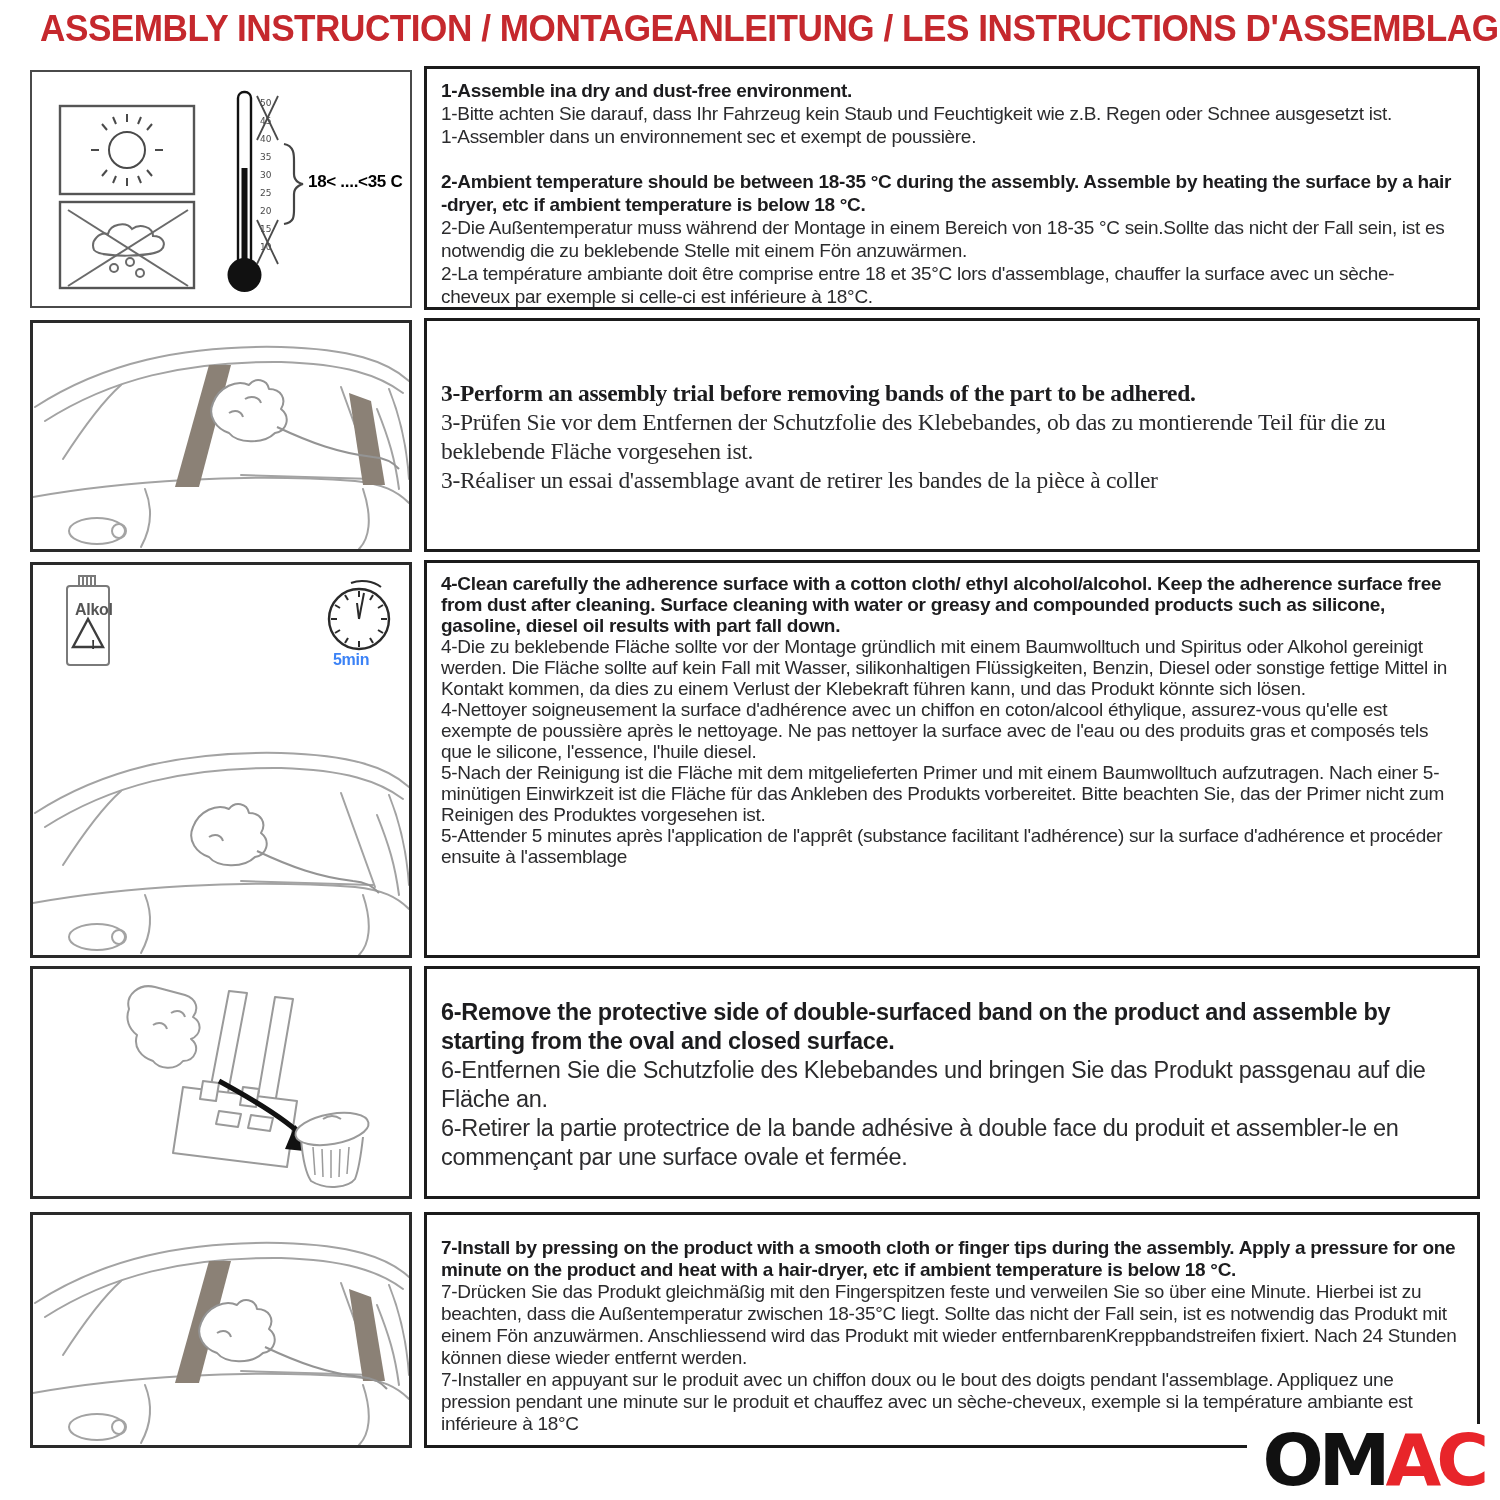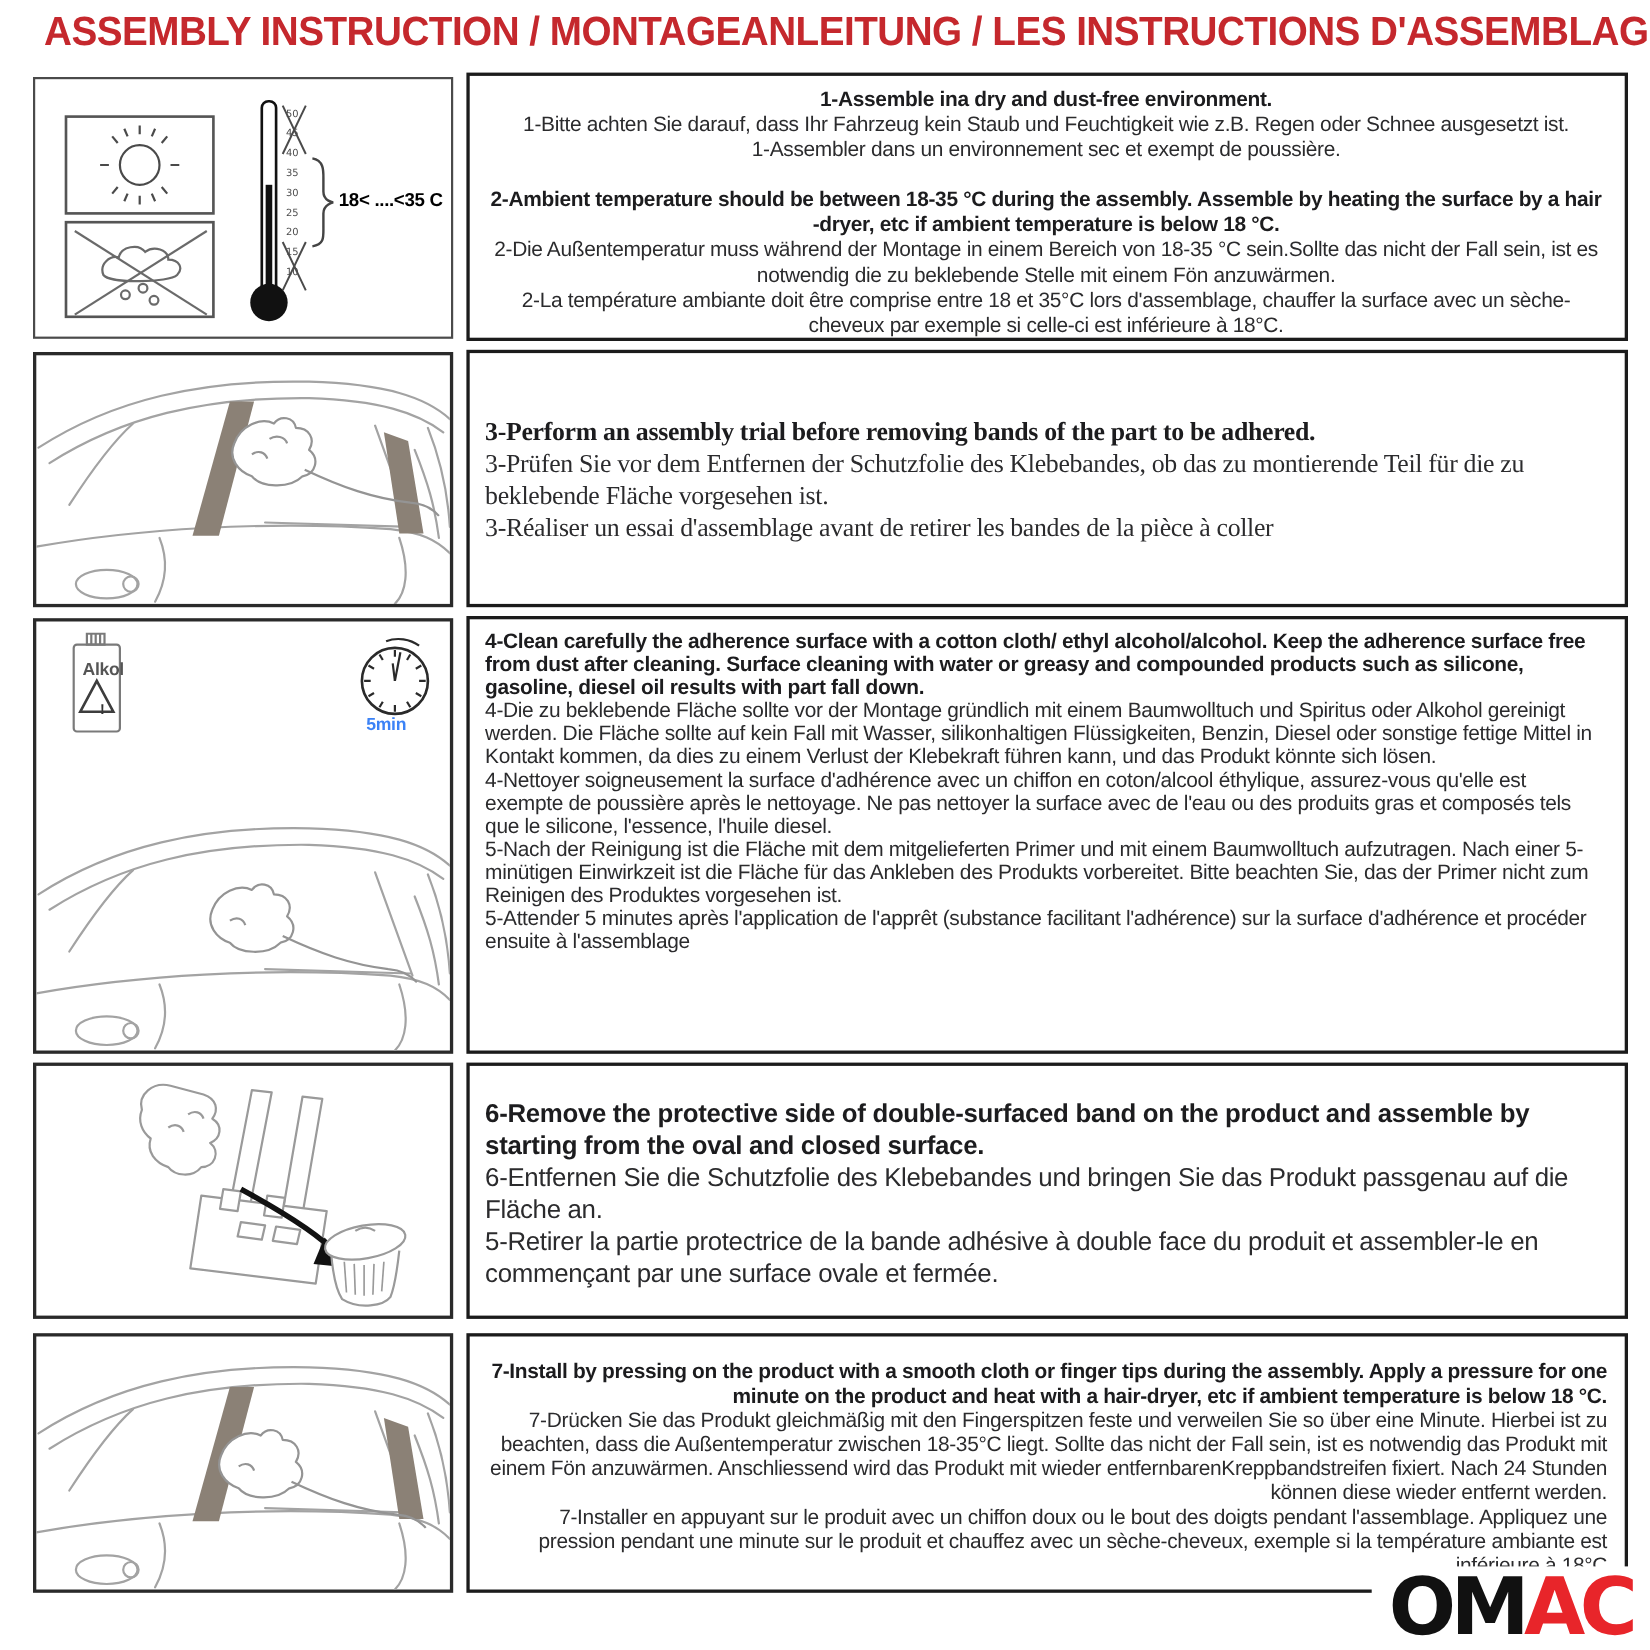--- a/index.html
+++ b/index.html
@@ -10,21 +10,21 @@
          transform:scaleX(0.95);transform-origin:left center;}
   .row{position:absolute;left:0;width:1500px;}
   .illus{position:absolute;left:30px;width:382px;border:3px solid #2a2a2a;
          background:#fff;box-sizing:border-box;}
   .textbox{position:absolute;left:424px;width:1056px;border:3px solid #1b1b1b;
            background:#fff;box-sizing:border-box;padding:10px 16px 6px 14px;}
   .textbox.center{display:flex;flex-direction:column;justify-content:center;}
   .para{margin:0;letter-spacing:-0.3px;color:#2b2b2d;}
   .para.bold{font-weight:700;color:#1c1c1e;}
   .size-s .para{font-size:19px;}
-  .r1 .para{line-height:23px;text-align:center;}
+  .r1 .para{line-height:23px;}
   .r3 .para{line-height:21px;}
   .r5 .para{line-height:22px;}
   .size-l .para{font-size:23.5px;line-height:29px;}
   .r1 .gap{margin-top:22px;}
   .r3 .gap{margin-top:18px;}
   svg{display:block;}
   .ill-label{position:absolute;font-weight:700;color:#000000;letter-spacing:-0.3px;}
   .thermo-label{left:276px;top:100px;font-size:17px;white-space:nowrap;}
   .bottle-label{left:42px;top:36px;font-size:16px;color:#555;}
   .warn-mark{left:58px;top:72px;font-size:13px;color:#333;}
@@ -250,21 +250,21 @@
             <line x1="298" y1="181" x2="298" y2="209"></line>
               <line x1="307" y1="180" x2="306" y2="208"></line>
             <line x1="316" y1="178" x2="314" y2="205"></line>
           </g>
         </g>
       </svg>
     </div>
     <div class="textbox size-l center">
       <p class="para bold">6-Remove the protective side of double-surfaced band on the product and assemble by starting from the oval and closed surface.</p>
       <p class="para">6-Entfernen Sie die Schutzfolie des Klebebandes und bringen Sie das Produkt passgenau auf die Fläche an.</p>
-      <p class="para">5-Retirer la partie protectrice de la bande adhésive à double face du produit et assembler-le en commençant par une surface ovale et fermée.</p>
+      <p class="para">6-Retirer la partie protectrice de la bande adhésive à double face du produit et assembler-le en commençant par une surface ovale et fermée.</p>
     </div>
   </div>
 
   <div class="row r5">
     <div class="illus">
       <div class="car-wrap">
         <svg width="376" height="218" viewBox="0 0 376 218">
           <g stroke="#a3a3a3" stroke-width="2" fill="none" stroke-linecap="round">
             <path d="M2,76 C70,32 150,14 248,16 C318,18 354,30 376,50"></path>
             <path d="M12,90 C78,48 152,30 248,31 C312,33 346,44 370,62"></path>
@@ -282,21 +282,21 @@
           <path d="M176,34 L198,34 L166,156 L142,156 Z" fill="#8b8176"></path>
           <path d="M316,62 L338,70 L352,154 L330,154 Z" fill="#8b8176"></path>
           <g stroke="#949494" stroke-width="2" fill="#ffffff" stroke-linejoin="round">
             <path d="M168,96 C174,80 192,72 204,78 C210,70 222,72 224,82 C236,82 242,92 236,102 C246,110 242,124 230,126 C218,138 192,136 184,126 C172,122 162,110 168,96 Z"></path>
             <path d="M184,106 C190,102 196,104 198,110" fill="none"></path>
             <path d="M232,120 C266,136 294,146 328,150 C340,151 348,155 354,162" fill="none"></path>
           </g>
         </svg>
       </div>
     </div>
-    <div class="textbox size-s" style="padding-top:22px;text-align:right;">
+    <div class="textbox size-s" style="padding-top:22px;">
       <p class="para bold">7-Install by pressing on the product with a smooth cloth or finger tips during the assembly. Apply a pressure for one minute on the product and heat with a hair-dryer, etc if ambient temperature is below 18 °C.</p>
       <p class="para">7-Drücken Sie das Produkt gleichmäßig mit den Fingerspitzen feste und verweilen Sie so über eine Minute. Hierbei ist zu beachten, dass die Außentemperatur zwischen 18-35°C liegt. Sollte das nicht der Fall sein, ist es notwendig das Produkt mit einem Fön anzuwärmen. Anschliessend wird das Produkt mit wieder entfernbarenKreppbandstreifen fixiert. Nach 24 Stunden können diese wieder entfernt werden.</p>
       <p class="para">7-Installer en appuyant sur le produit avec un chiffon doux ou le bout des doigts pendant l'assemblage. Appliquez une pression pendant une minute sur le produit et chauffez avec un sèche-cheveux, exemple si la température ambiante est inférieure à 18°C</p>
     </div>
   </div>
 
   <div class="logo">
     <span class="lb">OM</span><span class="lr">AC</span>
   </div>
 

